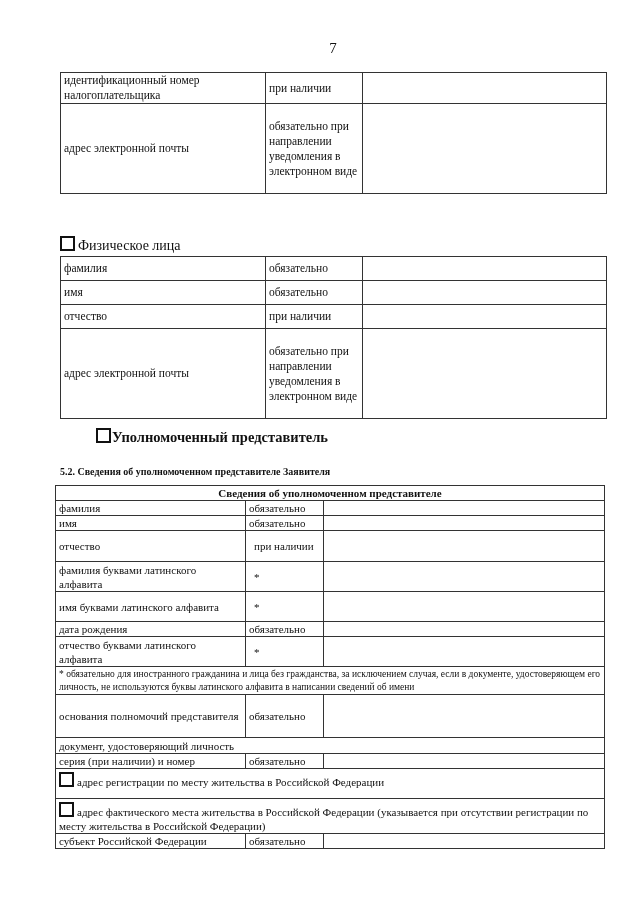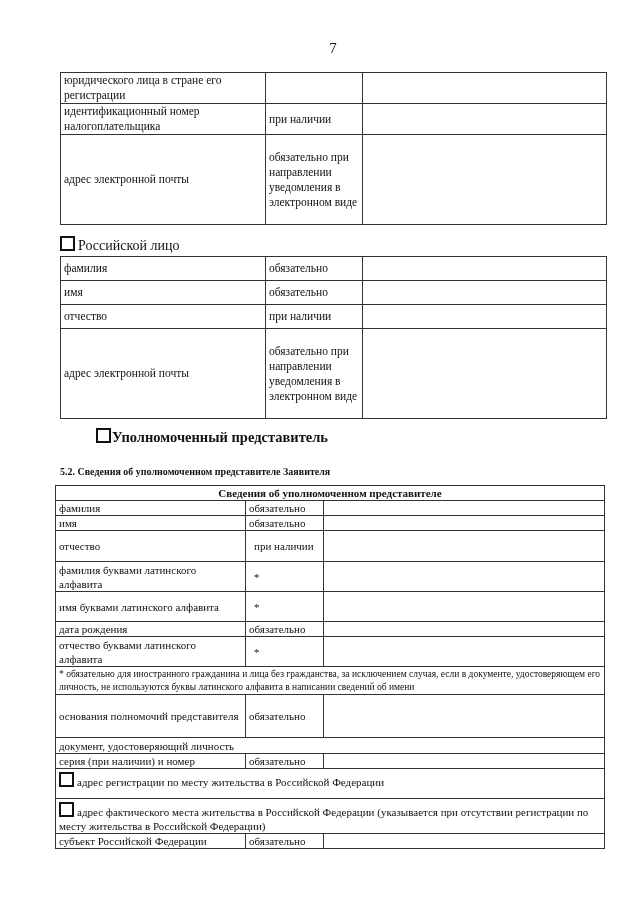--- a/index.html
+++ b/index.html
@@ -26,40 +26,35 @@
 
 <div class="abs pagenum">7</div>
 
 <table class="t1">
   <colgroup>
       <col style="width:205px">
       <col style="width:97px">
       <col style="width:244px">
     </colgroup>
   <tbody>
-      <tr style="height:30px">
-    <td style="vertical-align:top">юридического лица в стране его регистрации</td>
-    <td></td>
-    <td></td>
-  </tr>
   <tr style="height:31px">
     <td>идентификационный номер налогоплательщика</td>
     <td>при наличии</td>
     <td></td>
   </tr>
   <tr style="height:90px">
     <td>адрес электронной почты</td>
     <td>обязательно при направлении уведомления в электронном виде</td>
     <td></td>
   </tr>
 </tbody>
   </table>
 
 <div class="abs hdr-cb" style="left:60px; top:236px;">
-  <span class="cb"></span><span>Российской лицо</span>
+  <span class="cb"></span><span>Физическое лица</span>
 </div>
 
 <table class="t2">
   <colgroup>
       <col style="width:205px">
       <col style="width:97px">
       <col style="width:244px">
     </colgroup>
   <tbody>
       <tr style="height:24px">

